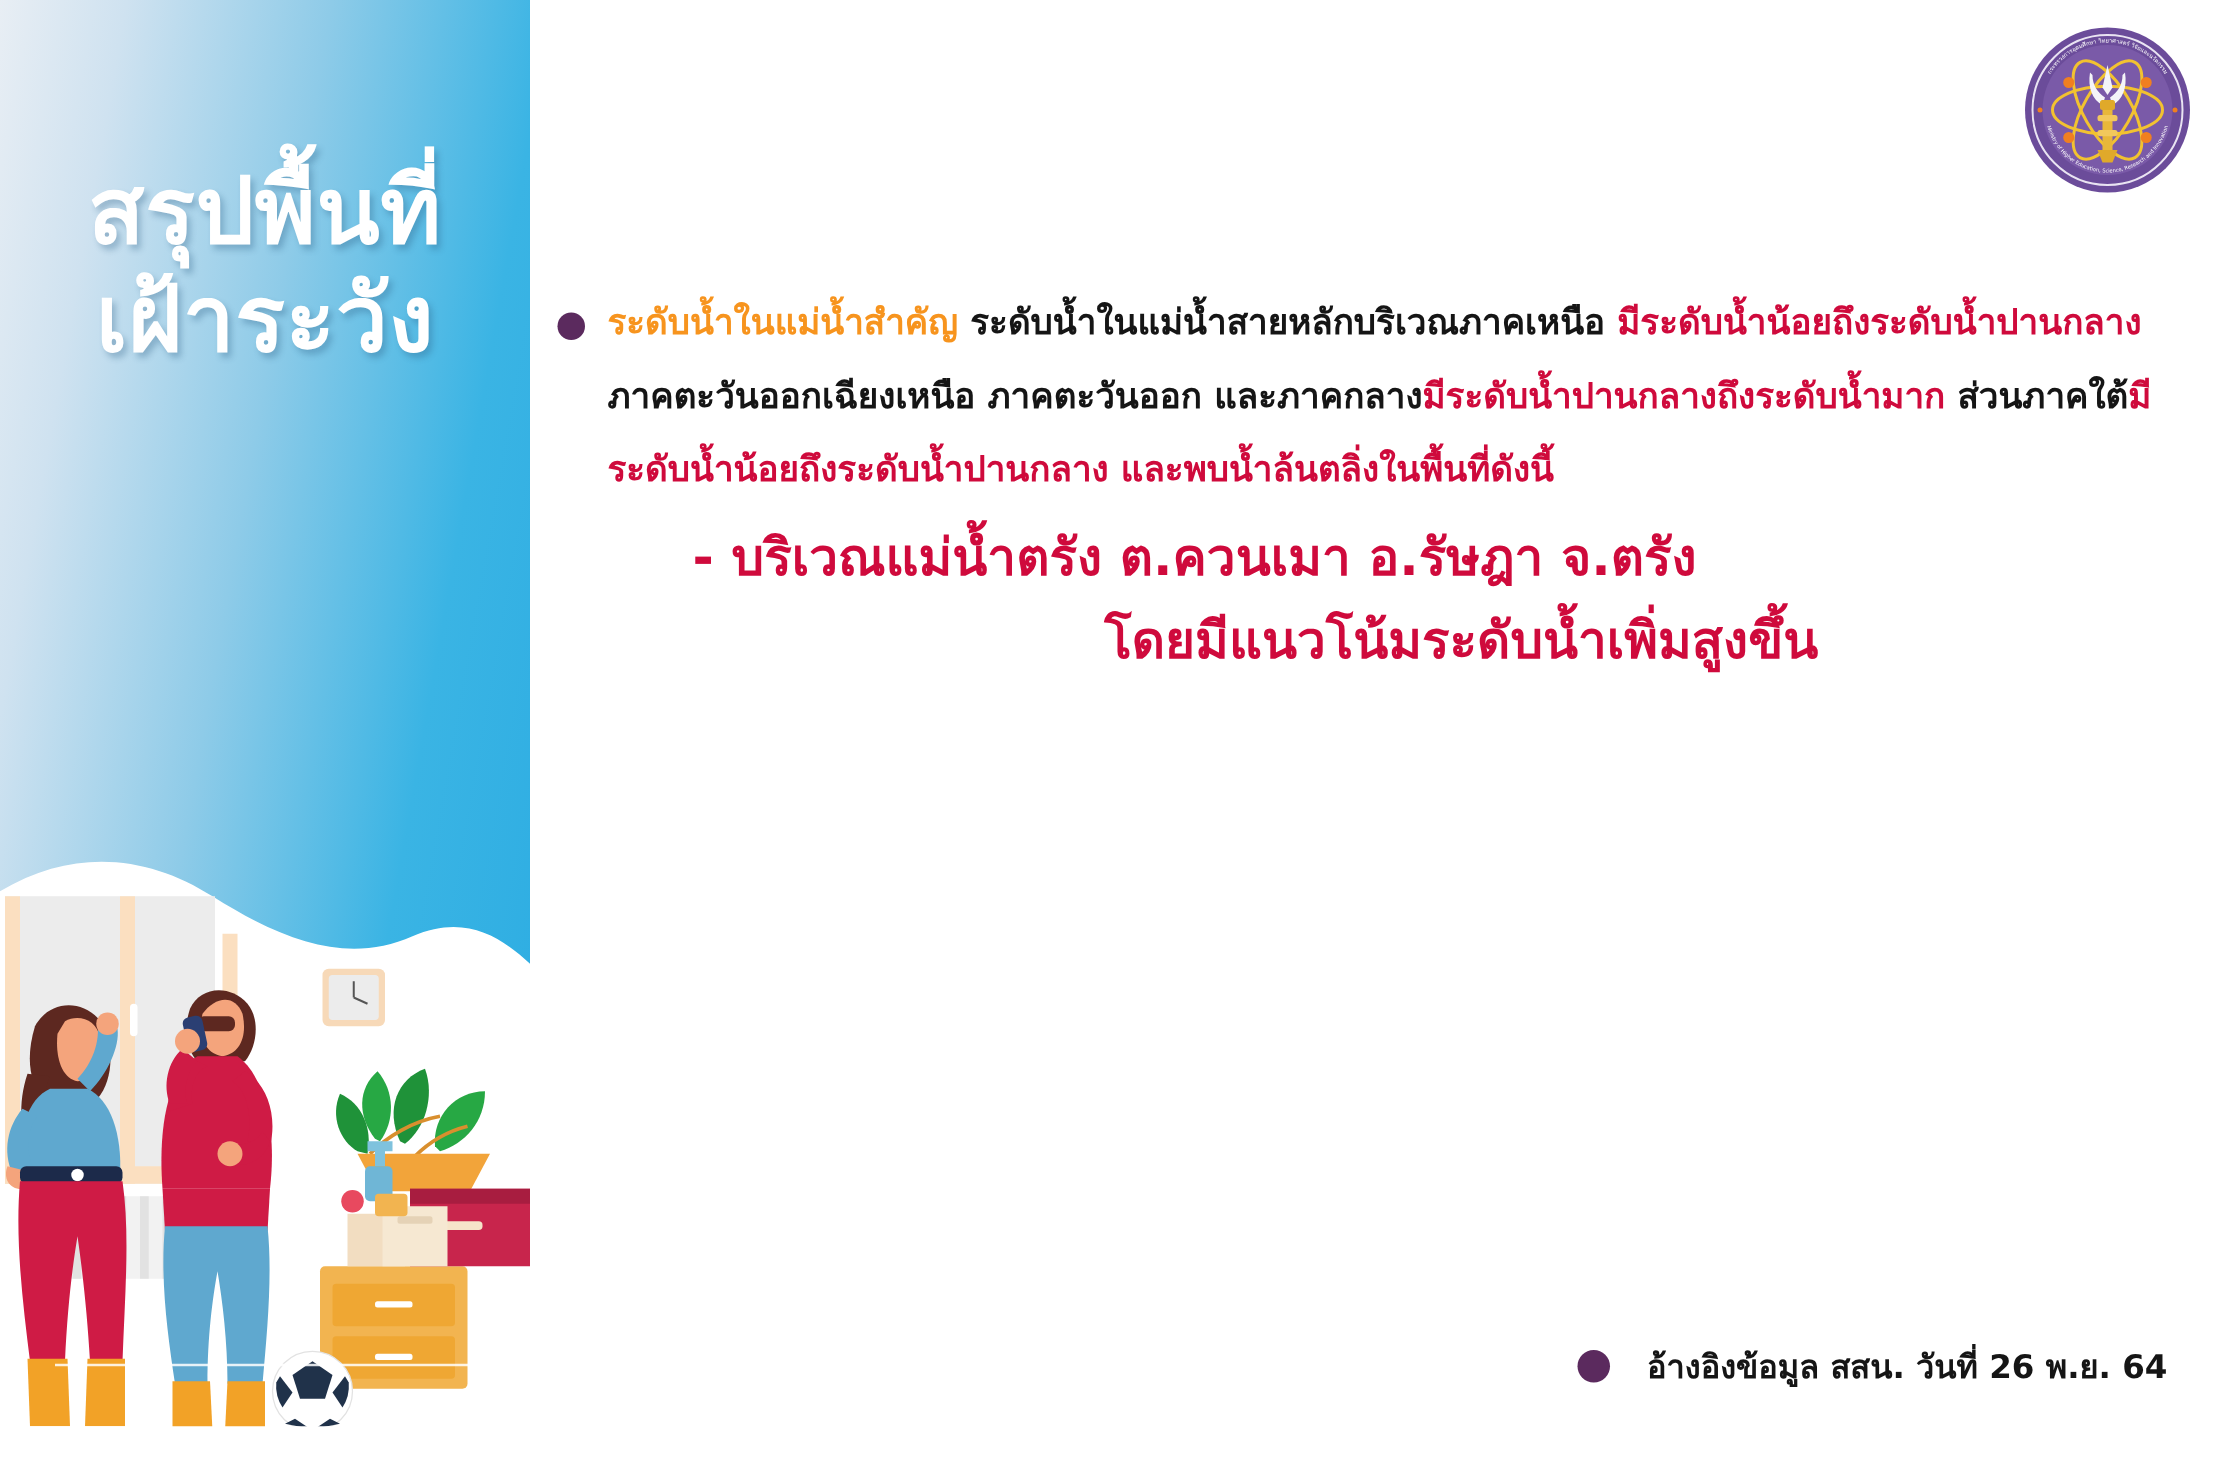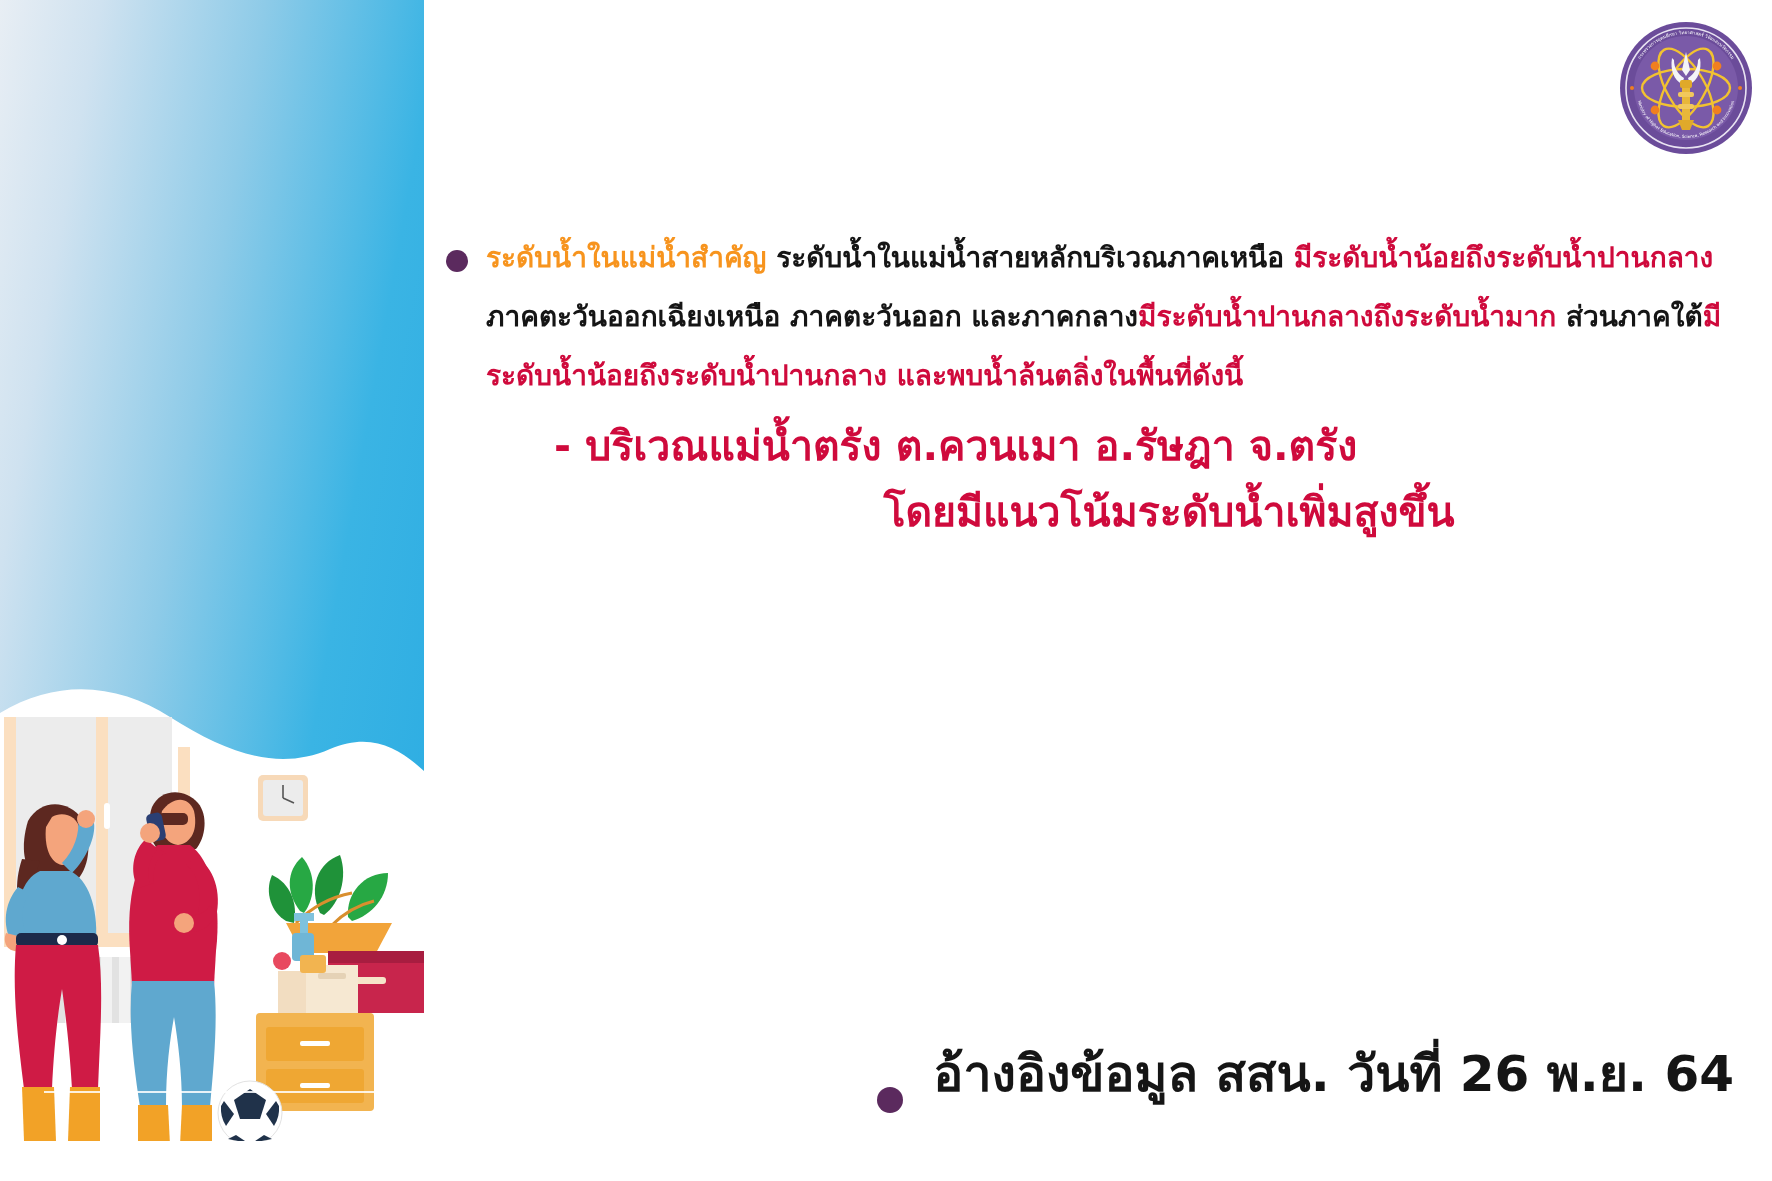--- a/index.html
+++ b/index.html
@@ -107,41 +107,45 @@
     font-weight: 700;
   }
   .subitem-2 { padding-left: 40px; text-align: center; }
 
   
   .footer {
     position: absolute;
     right: 38px;
     bottom: 68px;
     display: flex;
-    align-items: flex-end;
+    align-items: center;
     gap: 30px;
-    font-size: 50px;
+    font-size: 26px;
     font-weight: 700;
     color: #151515;
   }
   .footer-dot {
     width: 26px;
     height: 26px;
     border-radius: 50%;
     background: #5b2a5e;
     flex: 0 0 auto;
   }
 </style>
 </head>
 <body>
 
 <div class="slide">
 
   <div class="left-panel">
 
+    <div class="panel-title">
+      <span class="t-line">สรุปพื้นที่</span>
+      <span class="t-line">เฝ้าระวัง</span>
+    </div>
 
     <div class="illus">
       <svg viewBox="0 0 424 560" xmlns="http://www.w3.org/2000/svg">
         <defs>
           <clipPath id="panelClip">
               <rect x="0" y="0" width="424" height="560"></rect>
             </clipPath>
         </defs>
         <g clip-path="url(#panelClip)">
 

